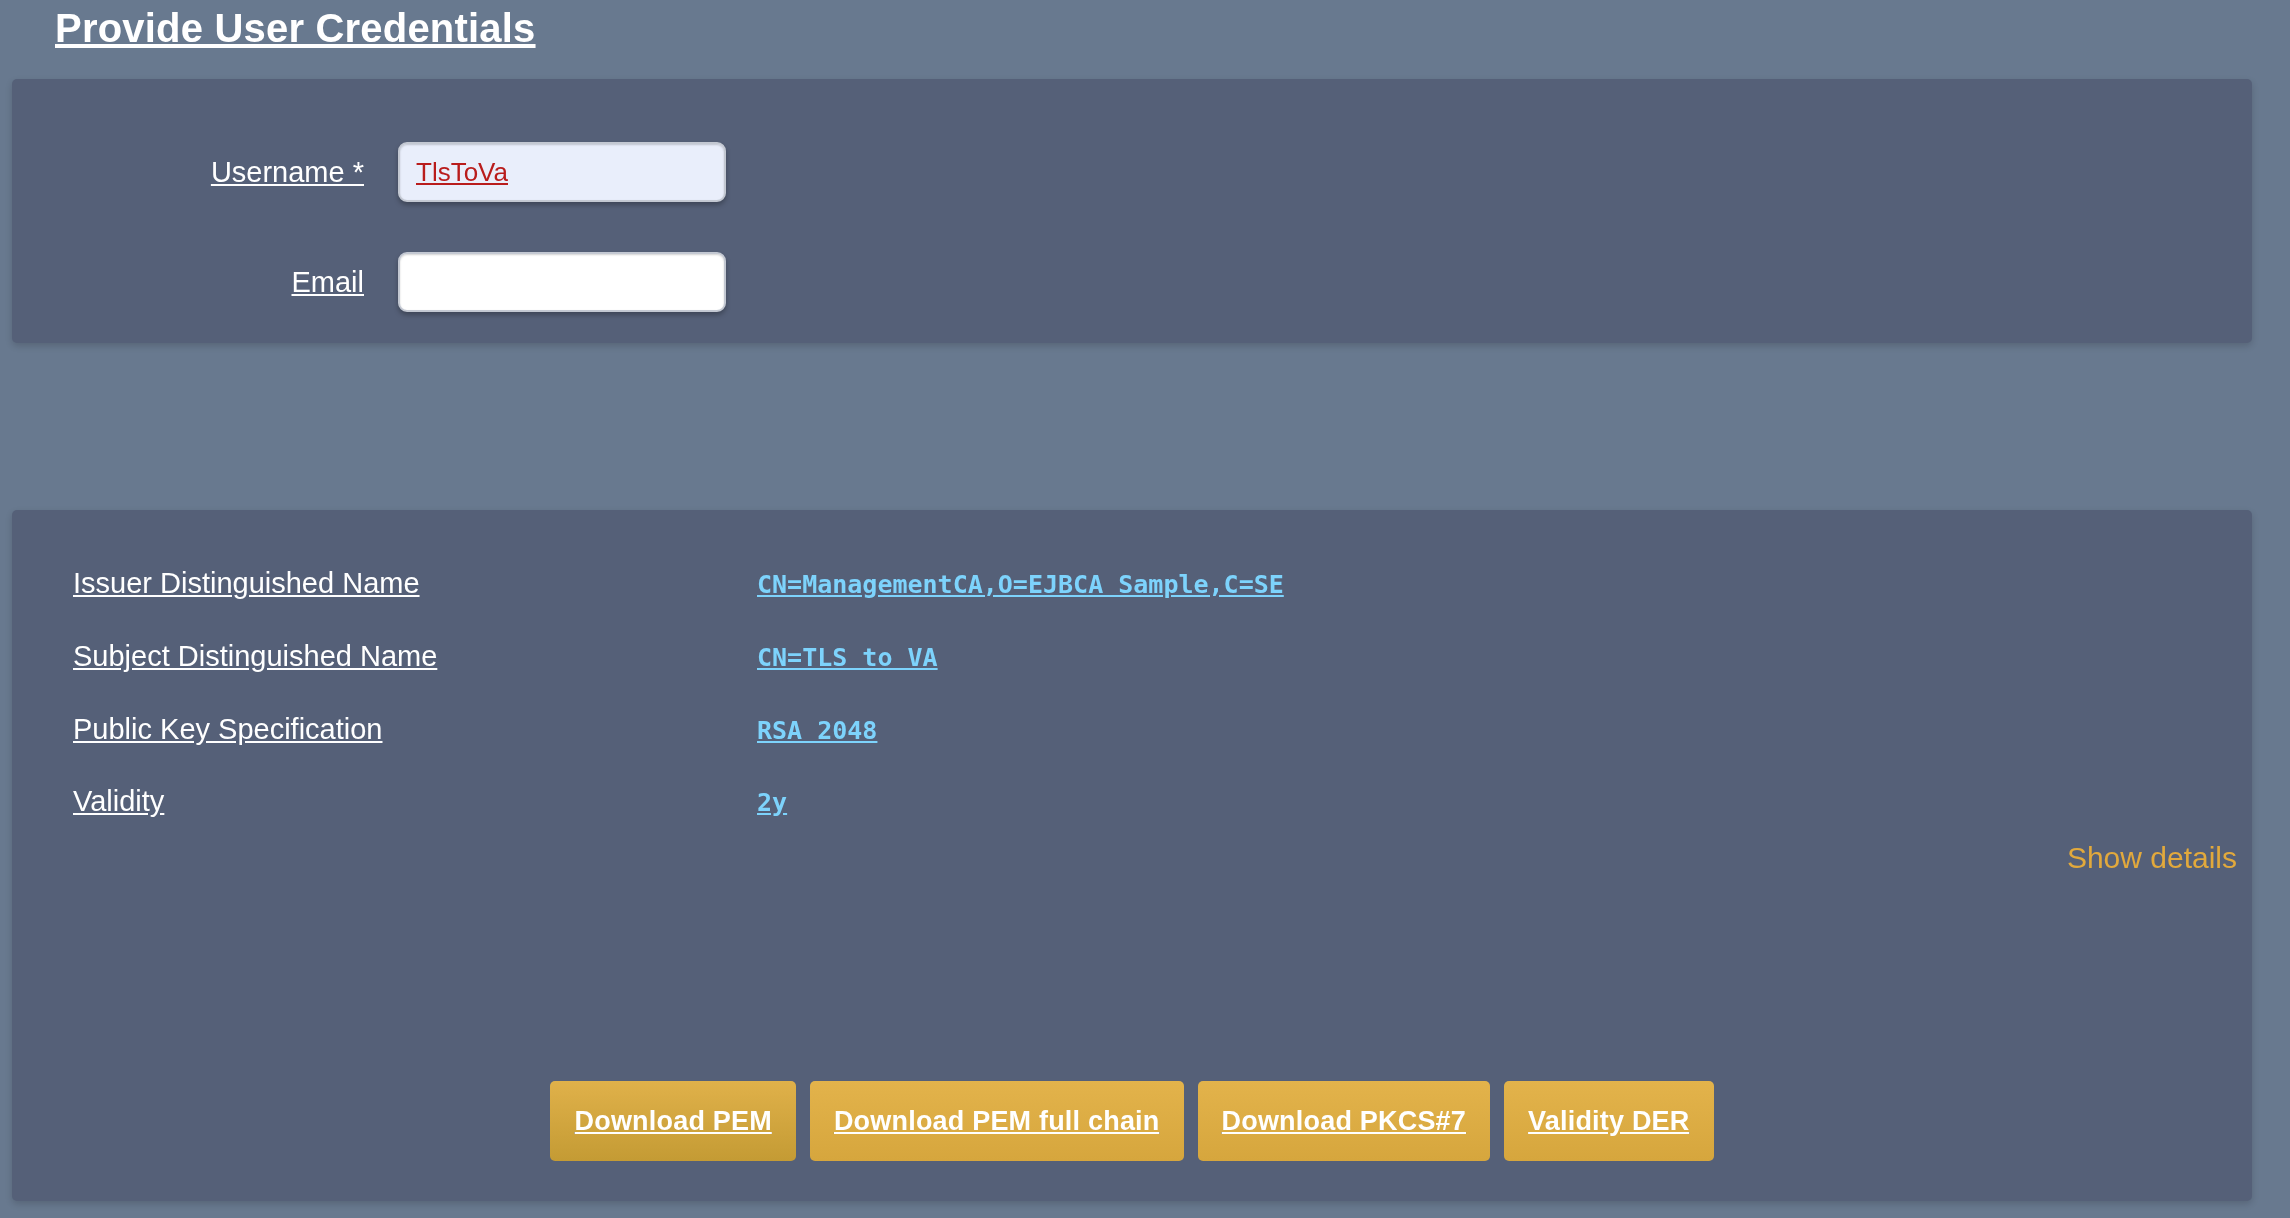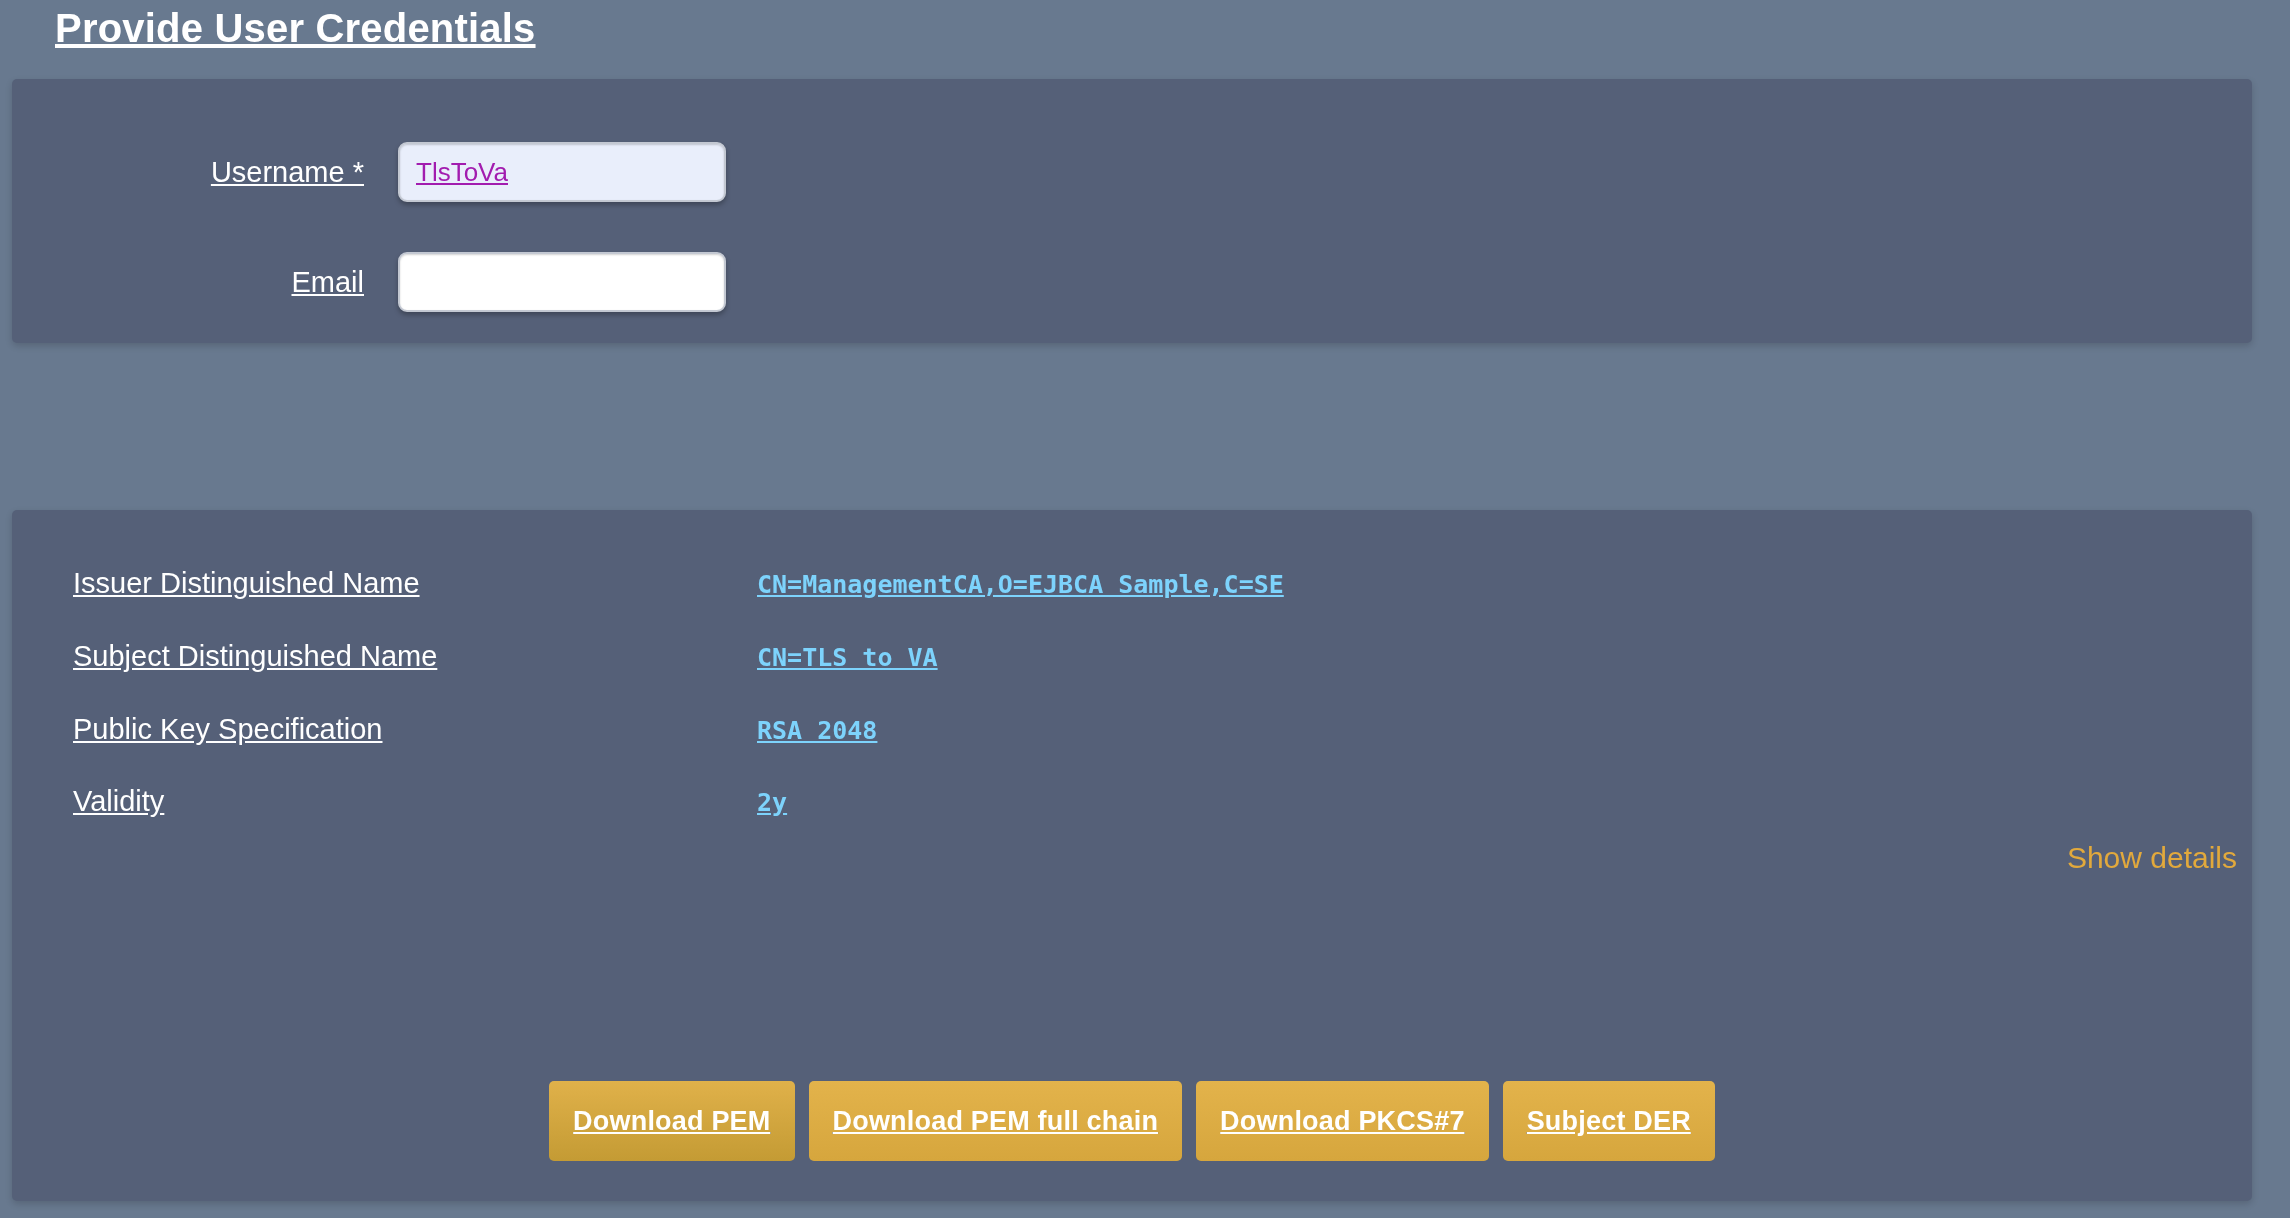--- a/index.html
+++ b/index.html
@@ -33,21 +33,21 @@
   .field-label {
     position:absolute; left:0; top:0; width:352px; height:60px;
     line-height:60px; text-align:right;
     color:#ffffff; font-size:29px;
   }
   .text-input {
     position:absolute; left:386px; top:0;
     width:328px; height:60px;
     border:2px solid #c3c8d2; border-radius:9px;
     font-family:"Liberation Sans", sans-serif;
-    font-size:26px; color:#a21caf;
+    font-size:26px; color:#b91c1c;
     padding:0 16px;
     box-shadow:0 3px 5px rgba(0,0,0,0.28), inset 0 1px 2px rgba(0,0,0,0.18);
     outline:none;
   }
   .text-input.username-bg { background:#E9EEFB; }
   .text-input.email-bg { background:#ffffff; }
 
   .detail-row { position:absolute; left:61px; right:40px; height:42px; }
   .detail-row.r0 { top:52px; }
   .detail-row.r1 { top:125px; }
@@ -119,17 +119,17 @@
     <div class="detail-row r3">
       <span class="detail-label">Validity</span><span class="detail-value">2y</span>
     </div>
 
     <a class="show-details" href="#">Show details</a>
 
     <div class="button-row">
       <button class="gold-btn primary">Download PEM</button>
       <button class="gold-btn">Download PEM full chain</button>
       <button class="gold-btn">Download PKCS#7</button>
-      <button class="gold-btn">Subject DER</button>
+      <button class="gold-btn">Validity DER</button>
     </div>
   </section>
 
 </div>
 
 </body></html>

